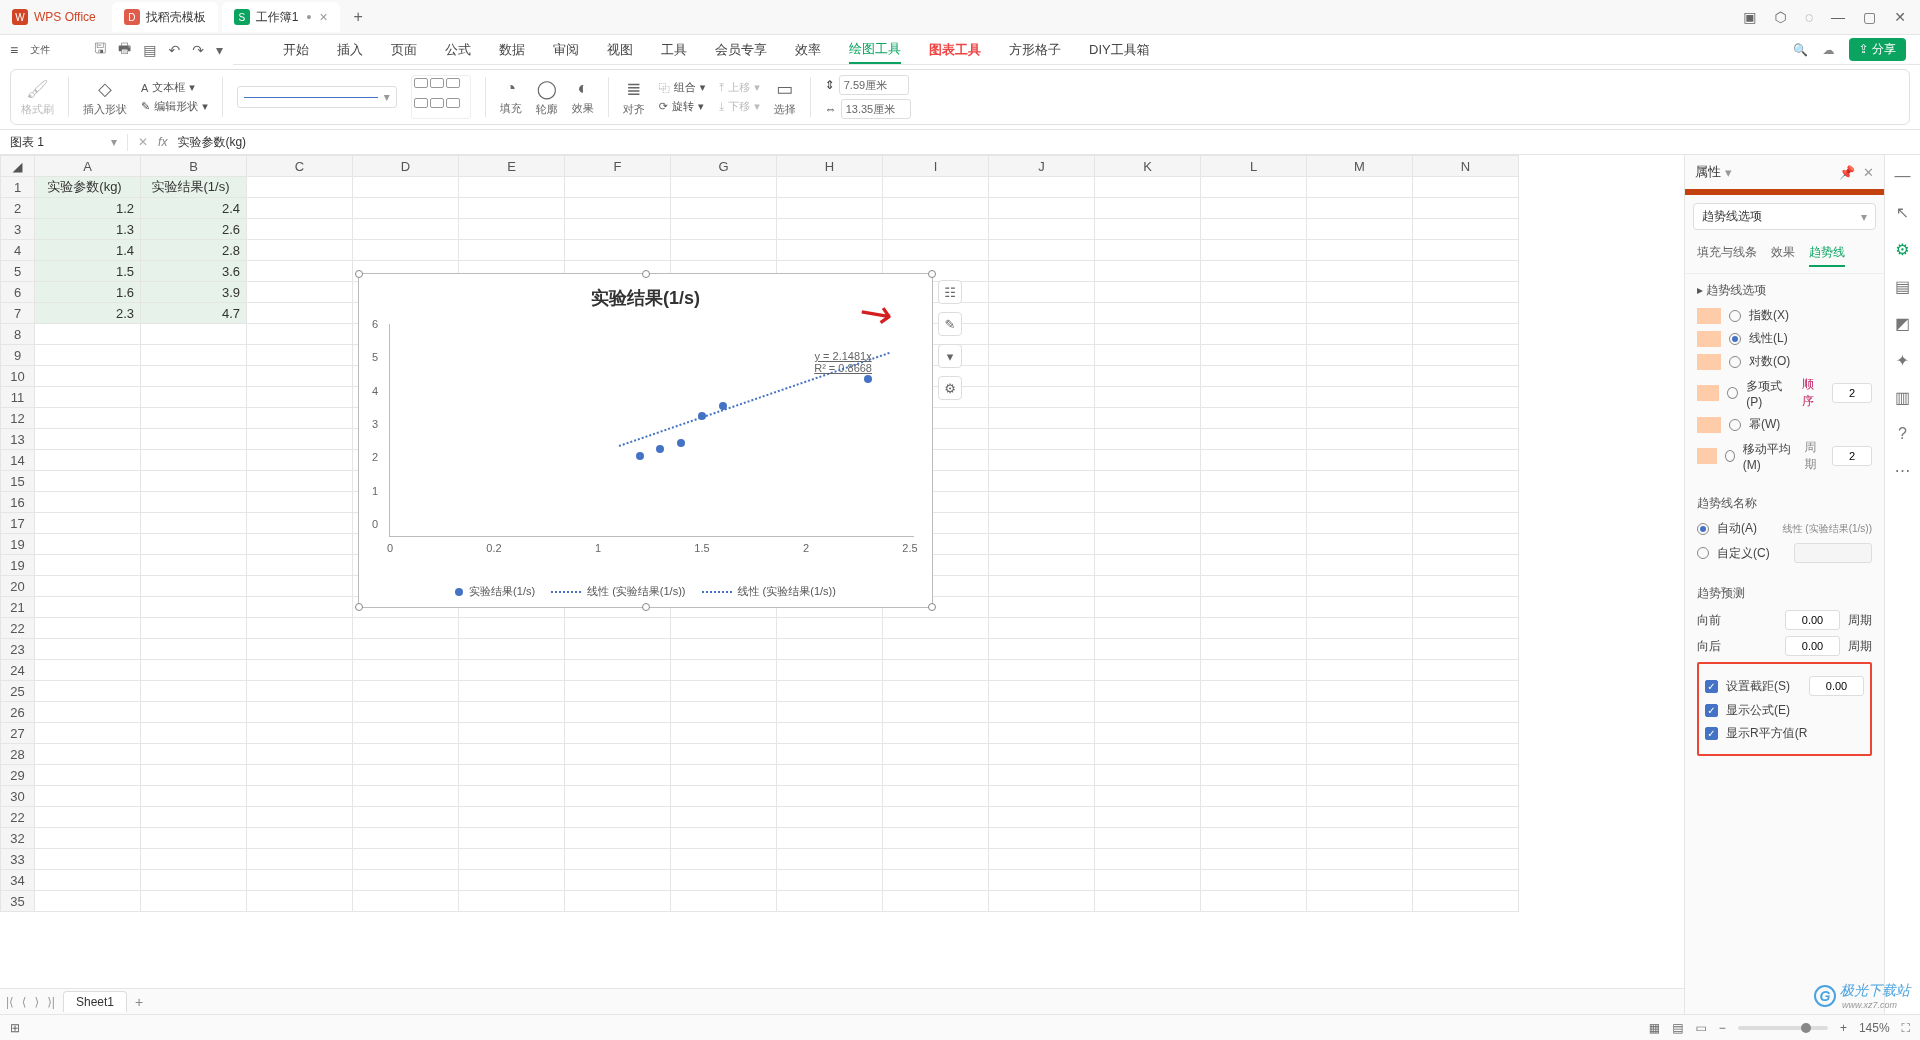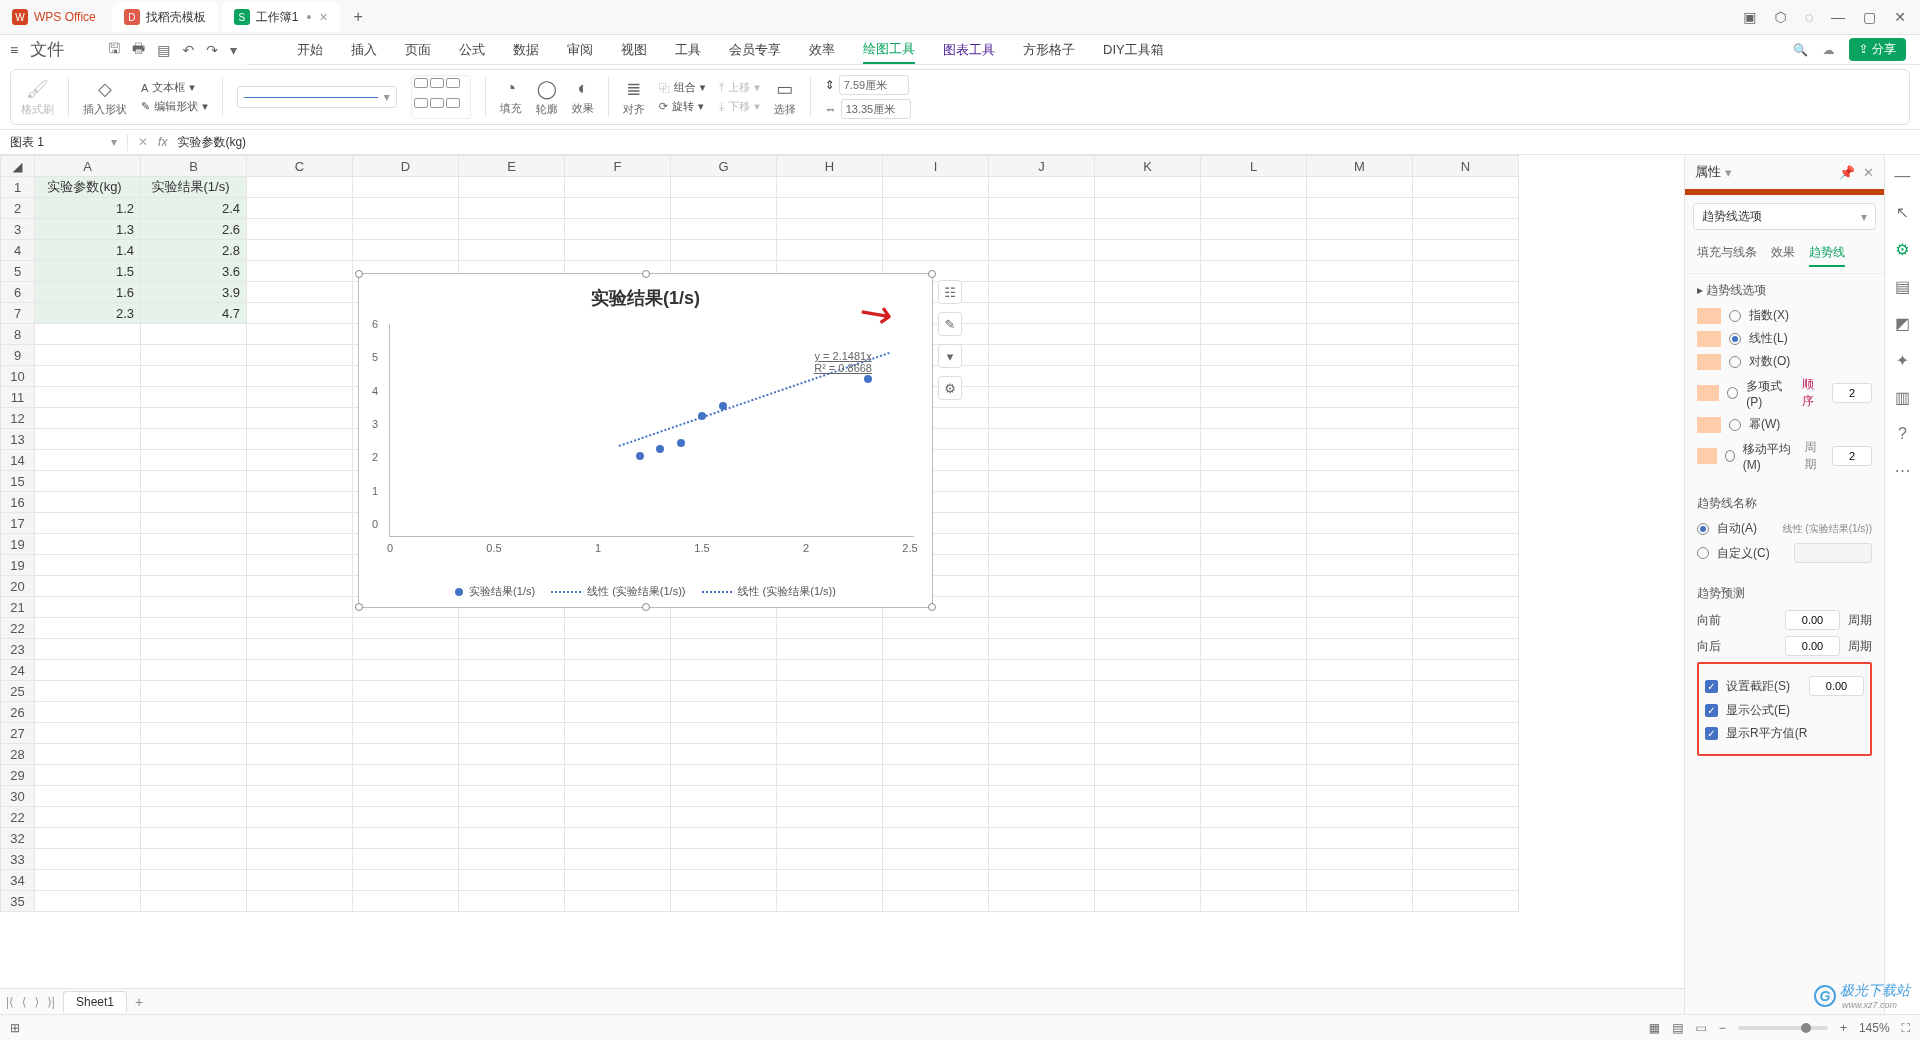--- a/index.html
+++ b/index.html
@@ -13,29 +13,29 @@
 .tab.active { background: #fff; }
 .tab-icon { width: 16px; height: 16px; margin-right: 6px; border-radius: 3px; display: inline-flex; align-items: center; justify-content: center; font-size: 10px; color: #fff; }
 .tab-close { margin-left: 8px; color: #999; font-size: 14px; }
 .tab-add { padding: 0 10px; color: #666; font-size: 16px; }
 .titlebar-right { margin-left: auto; display: flex; align-items: center; gap: 18px; padding-right: 14px; color: #666; }
 .win-btn { font-size: 14px; cursor: pointer; }
 
 
 .filebar { height: 28px; display: flex; align-items: center; padding: 0 10px; background: #fff; border-bottom: 1px solid #e5e5e5; gap: 12px; color: #555; }
 .filebar .hamburger { font-size: 14px; }
-.filebar .filetext { font-size: 17px; }
+.filebar .filetext { font-size: 10px; }
 .filebar .qicon { font-size: 14px; color: #666; cursor: pointer; }
 .filebar-spacer { width: 20px; }
 
 
 .ribbontabs { display: flex; align-items: center; height: 28px; padding-left: 50px; gap: 28px; font-size: 13px; color: #444; }
 .ribbontabs .rtab { cursor: pointer; padding: 4px 0; }
 .ribbontabs .rtab.active { color: #0aa35f; border-bottom: 2px solid #0aa35f; }
-.ribbontabs .rtab.special { color: #4c1d95; }
+.ribbontabs .rtab.special { color: #ef4444; font-weight: bold; }
 .ribbontabs-right { margin-left: auto; display: flex; gap: 14px; padding-right: 14px; align-items: center; }
 .share-btn { background: #0aa35f; color: #fff; padding: 3px 10px; border-radius: 4px; font-size: 12px; }
 
 
 .ribbon { height: 56px; border: 1px solid #e0e0e0; border-radius: 6px; margin: 4px 10px; display: flex; align-items: center; padding: 4px 10px; gap: 14px; background: #fff; }
 .ribbon-group { display: flex; flex-direction: column; align-items: center; font-size: 11px; color: #666; gap: 2px; }
 .ribbon-group.disabled { color: #bbb; }
 .ribbon-icon { font-size: 18px; }
 .vsep { width: 1px; height: 40px; background: #e5e5e5; }
 .line-style-box { width: 160px; height: 22px; border: 1px solid #ddd; border-radius: 3px; display: flex; align-items: center; padding: 0 6px; }
@@ -971,21 +971,21 @@
       <div class="chart-title">实验结果(1/s)</div>
       <div class="chart-plot" id="plot">
           <div class="y-tick" style="top: 200px;">0</div>
           <div class="y-tick" style="top: 166.667px;">1</div>
           <div class="y-tick" style="top: 133.333px;">2</div>
           <div class="y-tick" style="top: 100px;">3</div>
           <div class="y-tick" style="top: 66.6667px;">4</div>
           <div class="y-tick" style="top: 33.3333px;">5</div>
           <div class="y-tick" style="top: 0px;">6</div>
           <div class="x-tick" style="left: 0px;">0</div>
-          <div class="x-tick" style="left: 104px;">0.5</div>
+          <div class="x-tick" style="left: 104px;">0.2</div>
           <div class="x-tick" style="left: 208px;">1</div>
           <div class="x-tick" style="left: 312px;">1.5</div>
           <div class="x-tick" style="left: 416px;">2</div>
           <div class="x-tick" style="left: 520px;">2.5</div>
           <div class="data-pt" style="left: 249.6px; bottom: 80px;"></div>
           <div class="data-pt" style="left: 270.4px; bottom: 86.6667px;"></div>
           <div class="data-pt" style="left: 291.2px; bottom: 93.3333px;"></div>
           <div class="data-pt" style="left: 312px; bottom: 120px;"></div>
           <div class="data-pt" style="left: 332.8px; bottom: 130px;"></div>
           <div class="data-pt" style="left: 478.4px; bottom: 156.667px;"></div>

